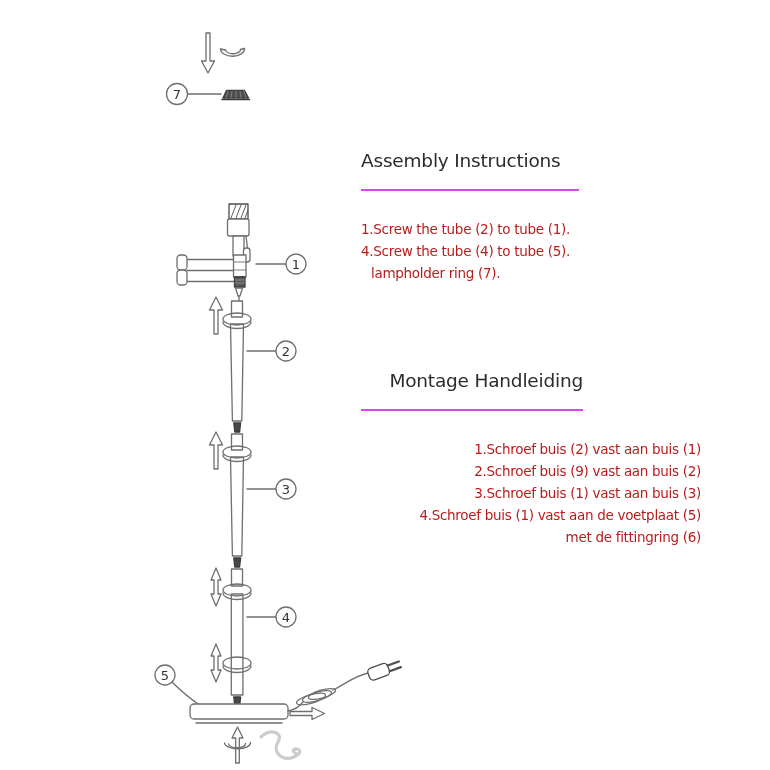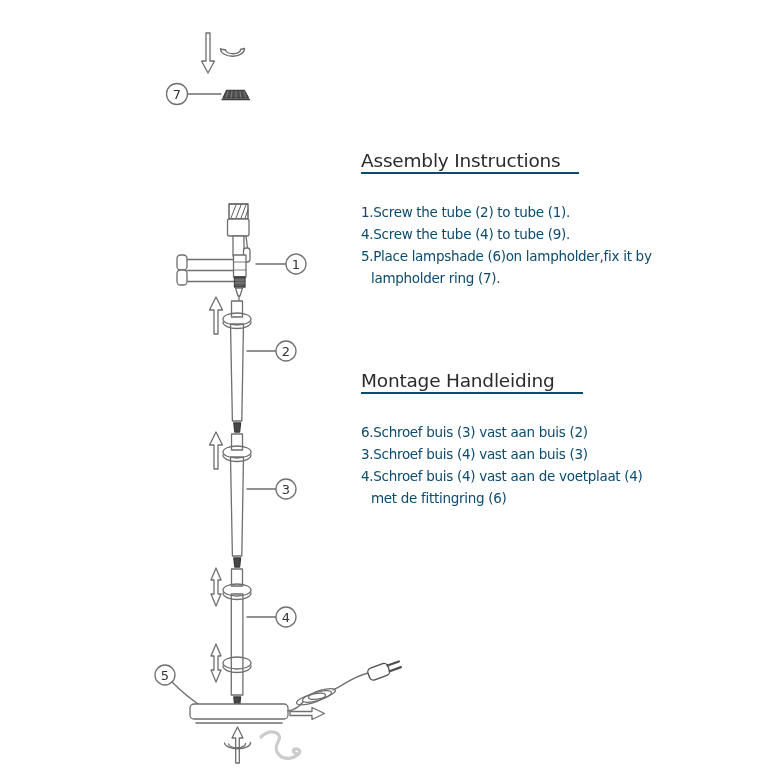--- a/index.html
+++ b/index.html
@@ -3,31 +3,31 @@
 <meta charset="utf-8">
 <style>
   html,body{margin:0;padding:0;}
   body{width:770px;height:770px;background:#ffffff;overflow:hidden;
        font-family:"DejaVu Sans","Liberation Sans",sans-serif;}
   .sheet{position:relative;width:770px;height:770px;background:#ffffff;}
   svg{position:absolute;left:0;top:0;}
   .instructions{position:absolute;color:#2d2d2d;}
   .instructions h2{
     margin:0;font-size:18.5px;font-weight:400;letter-spacing:-0.2px;
-    color:#2b2b2b;line-height:23px;padding-bottom:0;
-    border-bottom:2px solid #0c4a6e;
+    color:#2b2b2b;line-height:23px;padding-bottom:17px;
+    border-bottom:2px solid #d946ef;
   }
   #assembly-block{left:361px;top:149px;width:330px;}
   #assembly-block h2{width:218px;}
-  #montage-block{left:361px;top:369px;width:340px;}
+  #montage-block{left:361px;top:369px;width:340px;text-align:right;}
   #montage-block h2{width:222px;}
   .step-list{margin-top:27px;}
   .step-line{
     font-size:13.5px;letter-spacing:-0.3px;line-height:22px;height:22px;
-    color:#0c4a6e;white-space:nowrap;
+    color:#b91c1c;white-space:nowrap;
   }
   .step-line.cont{padding-left:10px;}
 </style>
 </head>
 <body>
 
 <div class="sheet">
 
   <svg width="770" height="770" viewBox="0 0 770 770" fill="none" stroke="#6f6f6f" stroke-width="1.3" stroke-linejoin="round" stroke-linecap="round">
 
@@ -155,29 +155,29 @@
     </g>
     <g>
       <path d="M261,737 C270,728 284,732 278,742 C272,752 282,762 294,757 C300,754.5 302,750 297,749 C293,748.5 292,752 296,753.5" stroke="#cccccc" stroke-width="3.2"></path>
     </g>
   </svg>
 
   <div class="instructions" id="assembly-block">
     <h2>Assembly Instructions</h2>
     <div class="step-list">
       <div class="step-line">1.Screw the tube (2) to tube (1).</div>
-      <div class="step-line">4.Screw the tube (4) to tube (9).</div>
-      <div class="step-line">5.Place lampshade (6)on lampholder,fix it by</div>
+      <div class="step-line">4.Screw the tube (4) to tube (5).</div>
       <div class="step-line cont">lampholder ring (7).</div>
     </div>
   </div>
 
   <div class="instructions" id="montage-block">
     <h2>Montage Handleiding</h2>
     <div class="step-list">
-      <div class="step-line">6.Schroef buis (3) vast aan buis (2)</div>
-      <div class="step-line">3.Schroef buis (4) vast aan buis (3)</div>
-      <div class="step-line">4.Schroef buis (4) vast aan de voetplaat (4)</div>
+      <div class="step-line">1.Schroef buis (2) vast aan buis (1)</div>
+      <div class="step-line">2.Schroef buis (9) vast aan buis (2)</div>
+      <div class="step-line">3.Schroef buis (1) vast aan buis (3)</div>
+      <div class="step-line">4.Schroef buis (1) vast aan de voetplaat (5)</div>
       <div class="step-line cont">met de fittingring (6)</div>
     </div>
   </div>
 
 </div>
 
 </body></html>

